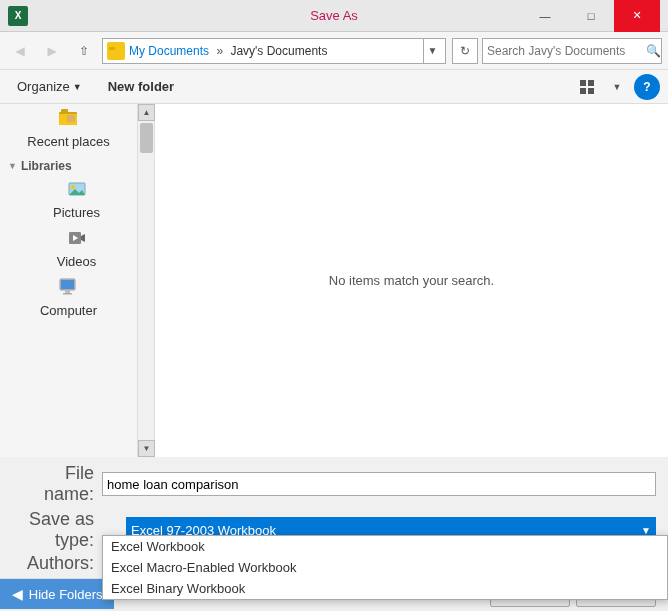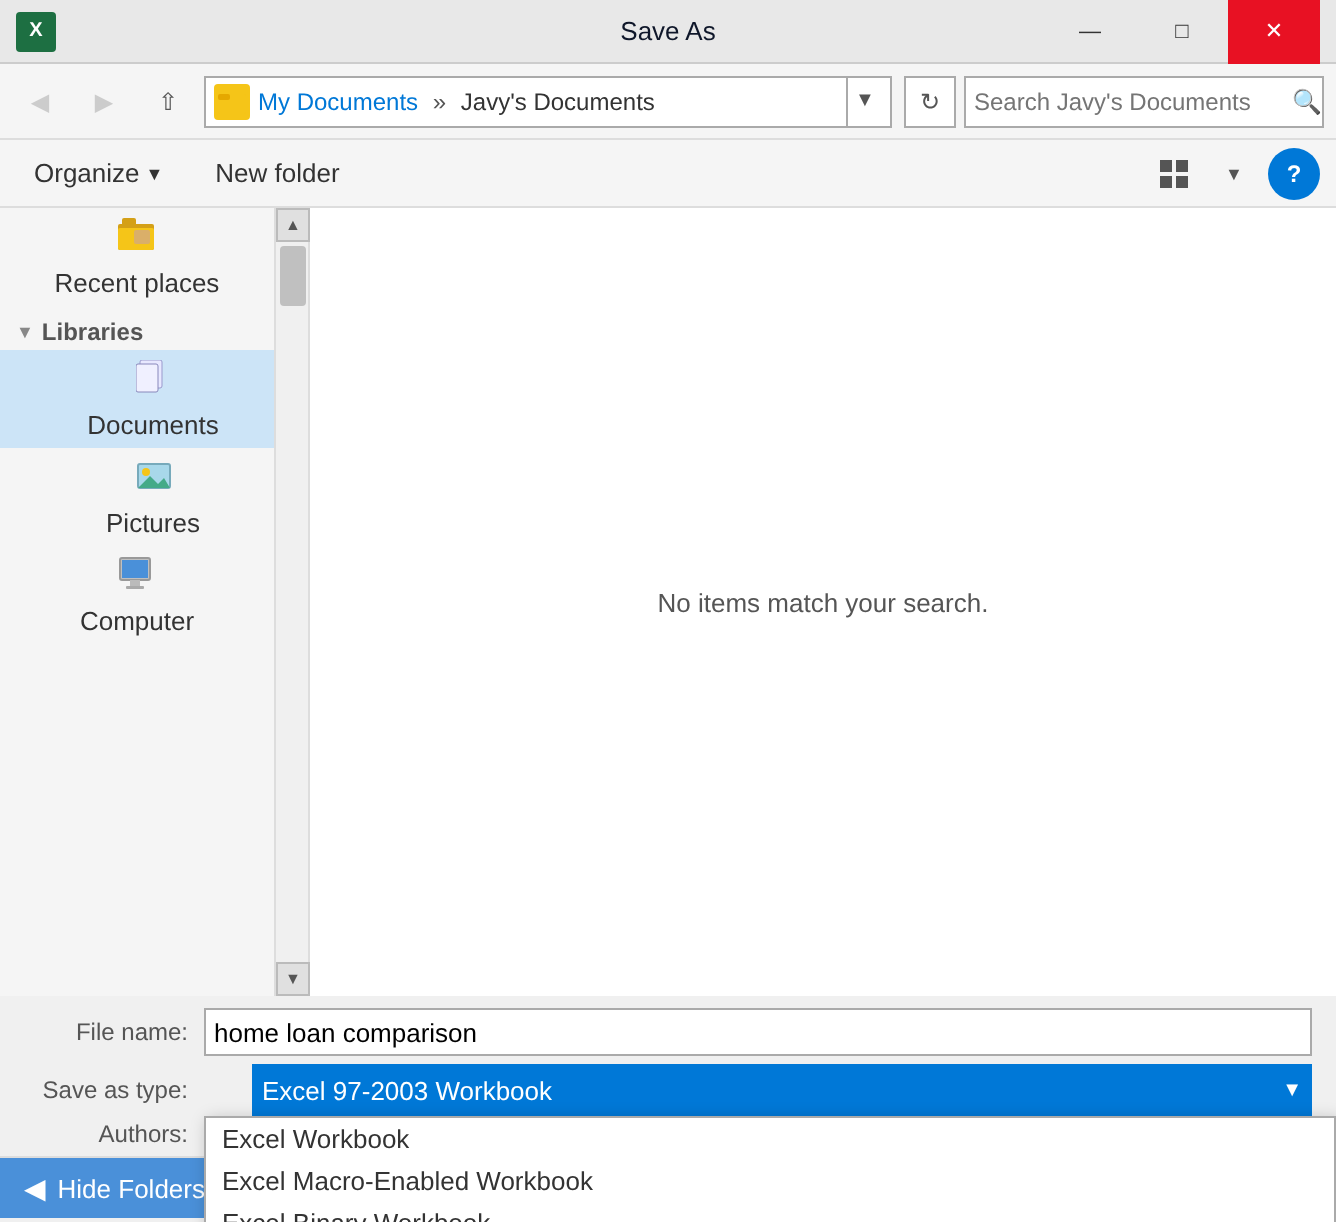--- a/index.html
+++ b/index.html
@@ -11,21 +11,21 @@
       border-bottom: 1px solid #ccc;
       height: 32px;
       display: flex;
       align-items: center;
       justify-content: space-between;
       padding: 0 8px;
       position: relative;
     }
     .title-bar-left { display: flex; align-items: center; gap: 4px; }
     .excel-icon { width: 20px; height: 20px; background: #1d6f42; color: white; font-size: 10px; font-weight: bold; display: flex; align-items: center; justify-content: center; border-radius: 2px; }
-    .title-text { font-size: 13px; color: #0f172a; position: absolute; left: 50%; transform: translateX(-50%); }
+    .title-text { font-size: 13px; color: #be185d; position: absolute; left: 50%; transform: translateX(-50%); }
     .title-bar-buttons { display: flex; gap: 0; }
     .title-btn { width: 46px; height: 32px; border: none; background: transparent; cursor: pointer; display: flex; align-items: center; justify-content: center; font-size: 11px; color: #333; }
     .title-btn.close { background: #e81123; color: white; }
 
     
     .nav-bar {
       background: #f5f5f5;
       border-bottom: 1px solid #ddd;
       height: 38px;
       display: flex;
@@ -68,21 +68,21 @@
       background: #f5f5f5;
       border-bottom: 1px solid #ddd;
       height: 34px;
       display: flex;
       align-items: center;
       padding: 0 8px;
       gap: 8px;
     }
     .organize-btn { display: flex; align-items: center; gap: 3px; padding: 4px 8px; cursor: pointer; color: #333; font-size: 13px; border: 1px solid transparent; border-radius: 2px; }
     .organize-chevron { font-size: 9px; }
-    .new-folder-btn { padding: 4px 8px; cursor: pointer; color: #333; font-size: 13px; border: 1px solid transparent; border-radius: 2px; }
+    .new-folder-btn { padding: 4px 8px; cursor: pointer; color: #333; font-size: 13px; border: 1px solid transparent; border-radius: 2px; font-weight: bold; }
     .toolbar-spacer { flex: 1; }
     .view-btn { width: 26px; height: 26px; cursor: pointer; display: flex; align-items: center; justify-content: center; border: 1px solid transparent; border-radius: 2px; }
     .view-chevron { width: 18px; height: 26px; cursor: pointer; display: flex; align-items: center; justify-content: center; font-size: 9px; color: #555; border: 1px solid transparent; }
     .help-btn { width: 26px; height: 26px; border-radius: 50%; background: #0078d7; color: white; display: flex; align-items: center; justify-content: center; cursor: pointer; font-size: 12px; font-weight: bold; }
 
     .sidebar-item {
       display: flex;
       align-items: center;
       gap: 6px;
       padding: 4px 8px;
@@ -117,21 +117,21 @@
     }
     .form-row {
       display: flex;
       align-items: center;
       margin-bottom: 4px;
     }
     .form-label {
       width: 90px;
       text-align: right;
       padding-right: 8px;
-      font-size: 12px;
+      font-size: 18px;
       color: #555;
       flex-shrink: 0;
     }
     .form-control {
       flex: 1;
       height: 24px;
       border: 1px solid #aaa;
       background: white;
       font-size: 13px;
       padding: 0 4px;
@@ -323,45 +323,43 @@
             </svg>
           </div>
           <span>Recent places</span>
         </div>
 
         <div class="sidebar-group-label">
           <span style="font-size:9px; color:#888;">▼</span>
           <span>Libraries</span>
         </div>
 
-        <div class="sidebar-item selected" style="padding-left:24px;">
-          <div class="sidebar-icon">
-            <svg width="18" height="18" viewBox="0 0 18 18">
-              <rect x="2" y="0" width="11" height="14" rx="1" fill="#e8e8ff" stroke="#9999cc" stroke-width="0.5"></rect>
-              <rect x="4" y="3" width="7" height="1" fill="#9999cc"></rect>
-              <rect x="4" y="5" width="7" height="1" fill="#9999cc"></rect>
-              <rect x="4" y="7" width="5" height="1" fill="#9999cc"></rect>
-              <rect x="0" y="2" width="11" height="14" rx="1" fill="#f0f0ff" stroke="#8888bb" stroke-width="0.5"></rect>
-            </svg>
-          </div>
-          <span>Documents</span>
-        </div>
 
 
         <div class="sidebar-item" style="padding-left:24px;">
           <div class="sidebar-icon">
             <svg width="18" height="18" viewBox="0 0 18 18">
               <rect x="1" y="3" width="16" height="12" rx="1" fill="#a8d8ea" stroke="#7ab"></rect>
               <circle cx="5" cy="7" r="2" fill="#f5c518"></circle>
               <polygon points="1,15 7,9 11,13 14,10 17,15" fill="#4a8"></polygon>
             </svg>
           </div>
           <span>Pictures</span>
         </div>
 
+        <div class="sidebar-item" style="padding-left:24px;">
+          <div class="sidebar-icon">
+            <svg width="18" height="18" viewBox="0 0 18 18">
+              <rect x="1" y="3" width="12" height="12" rx="1" fill="#888"></rect>
+              <polygon points="13,7 17,5 17,13 13,11" fill="#666"></polygon>
+              <polygon points="5,6 5,12 10,9" fill="white"></polygon>
+            </svg>
+          </div>
+          <span>Videos</span>
+        </div>
 
         <div class="sidebar-item">
           <div class="sidebar-icon">
             <svg width="20" height="18" viewBox="0 0 20 18">
               <rect x="1" y="1" width="15" height="11" rx="1" fill="#c0c0c0" stroke="#999"></rect>
               <rect x="2" y="2" width="13" height="9" fill="#4a90d9"></rect>
               <rect x="6" y="12" width="5" height="3" fill="#bbb"></rect>
               <rect x="4" y="15" width="9" height="1.5" rx="0.5" fill="#aaa"></rect>
             </svg>
           </div>

